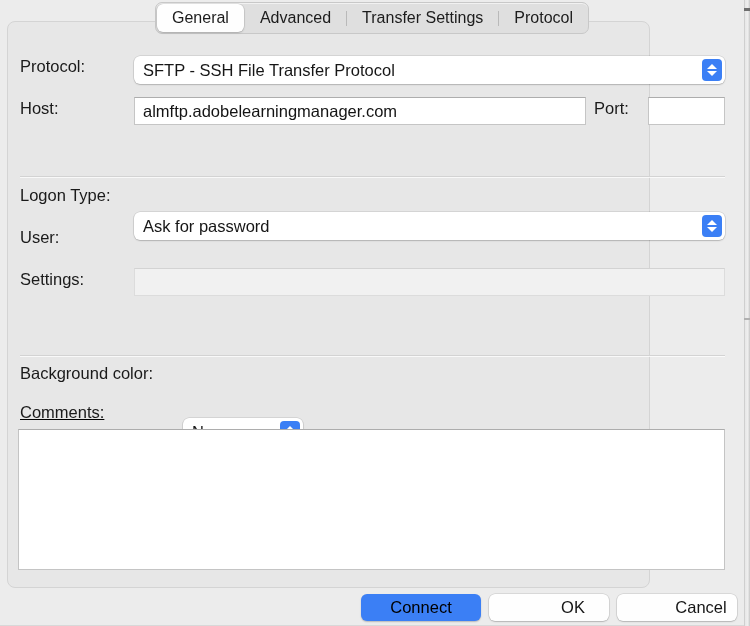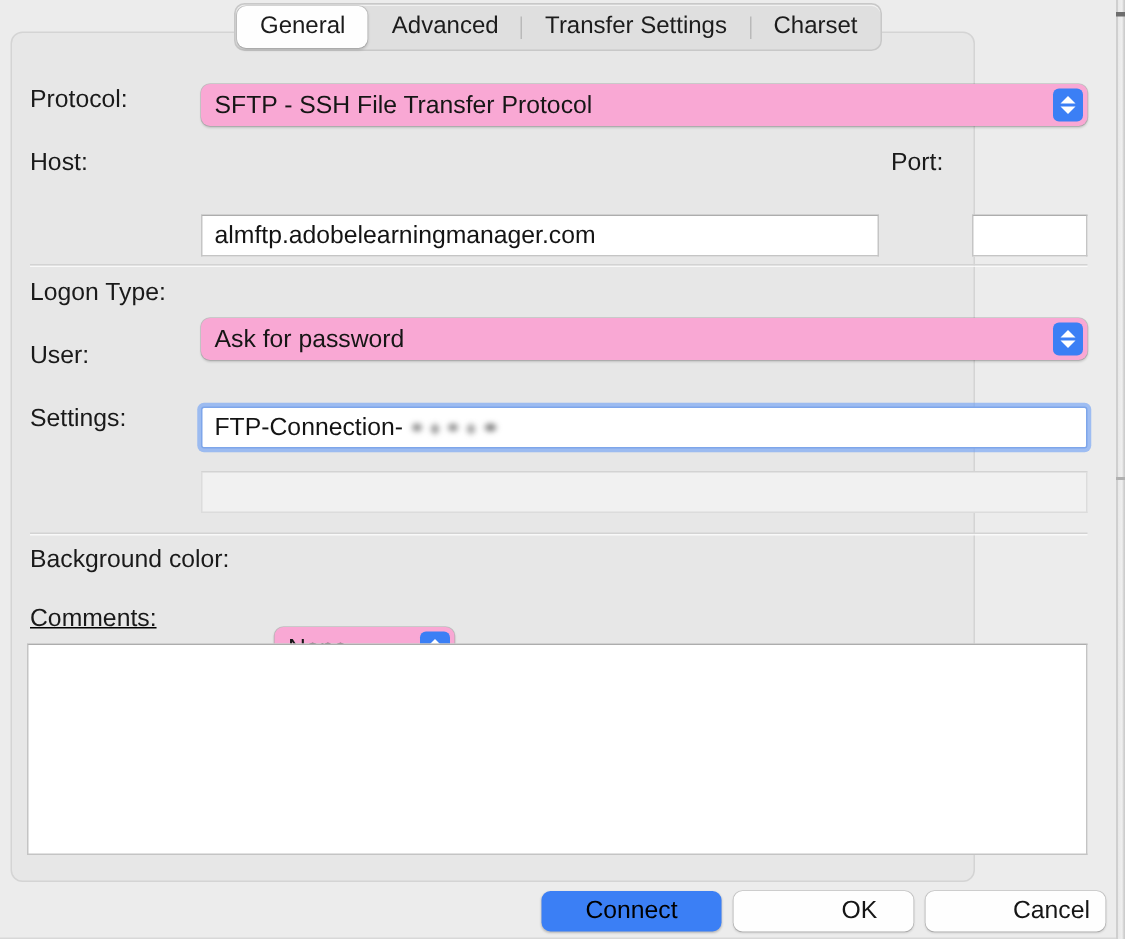--- a/index.html
+++ b/index.html
@@ -104,21 +104,21 @@
   .lbl {
     font-size: 16.5px;
     color: #1a1a1a;
     white-space: nowrap;
   }
 
   
   .popup {
     position: relative;
     height: 28px;
-    background: #f9a8d4;
+    background: #ffffff;
     border-radius: 6px;
     box-shadow: 0 0 0 0.5px rgba(0,0,0,.16), 0 1px 1.5px rgba(0,0,0,.16);
     display: flex;
     align-items: center;
     box-sizing: border-box;
     cursor: default;
   }
   .popup .val {
     font-size: 16.5px;
     color: #161616;
@@ -157,21 +157,20 @@
     border-top-color: #adadad;
     box-sizing: border-box;
     display: flex;
     align-items: center;
     font-size: 16.5px;
     color: #141414;
     padding-left: 8px;
     cursor: text;
     white-space: nowrap;
     overflow: hidden;
-    margin-top: 46px;
   }
   .field.focused {
     border: 1px solid #7ea6ea;
     box-shadow: 0 0 0 2.5px rgba(110,160,245,.62);
     border-radius: 2px;
   }
   .field.disabled {
     background: #f1f1f1;
     border-color: #dcdcdc;
     border-top-color: #d3d3d3;
@@ -290,24 +289,20 @@
     <span class="val">Ask for password</span>
     <span class="chevbox">
       <span class="cu"></span>
         <span class="cd"></span>
     </span>
   </div>
 
   <div class="row" style="left:12px; top:206px;">
     <span class="lbl">User:</span>
   </div>
-  <div class="field focused" style="position:absolute; left:126px; top:203px; width:591px;">
-    <span>FTP-Connection-</span>
-      <span class="redacted"></span>
-  </div>
 
   <div class="row" style="left:12px; top:248px;">
     <span class="lbl">Settings:</span>
   </div>
   <div class="field disabled" style="position:absolute; left:126px; top:246px; width:591px;" placeholder=""></div>
 
   <div class="divider" style="left:12px; top:333px; width:705px;"></div>
 
   <div class="row" style="left:12px; top:342px;">
     <span class="lbl">Background color:</span>
@@ -327,21 +322,21 @@
 
 </div>
 
 <div class="tabbar">
   <div class="tabstrip">
     <div class="tab active">General</div>
     <div class="tab">Advanced</div>
     <div class="tab-sep"></div>
     <div class="tab">Transfer Settings</div>
     <div class="tab-sep"></div>
-    <div class="tab">Charset</div>
+    <div class="tab">Protocol</div>
   </div>
 </div>
 
 <div class="buttonbar">
   <div class="btn default" style="left:361px; width:120px;">Connect</div>
   <div class="btn normal" style="left:489px; width:120px;">OK</div>
   <div class="btn normal" style="left:617px; width:120px;">Cancel</div>
 </div>
 <div class="bottom-hairline"></div>
 

